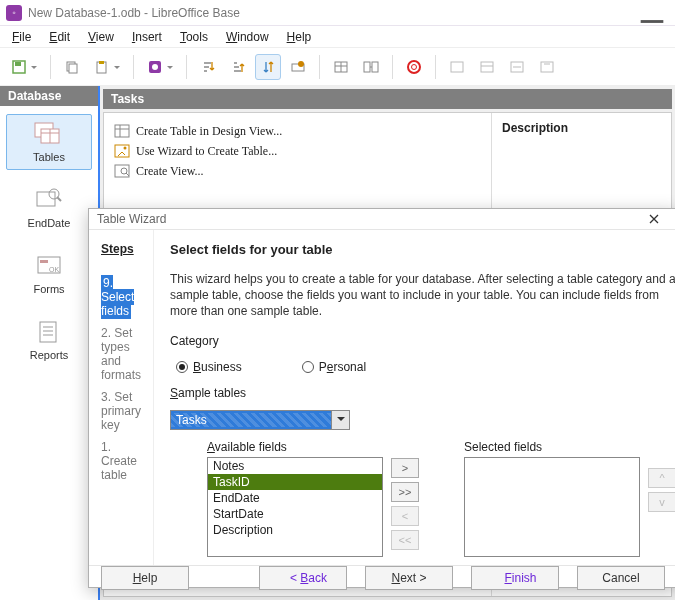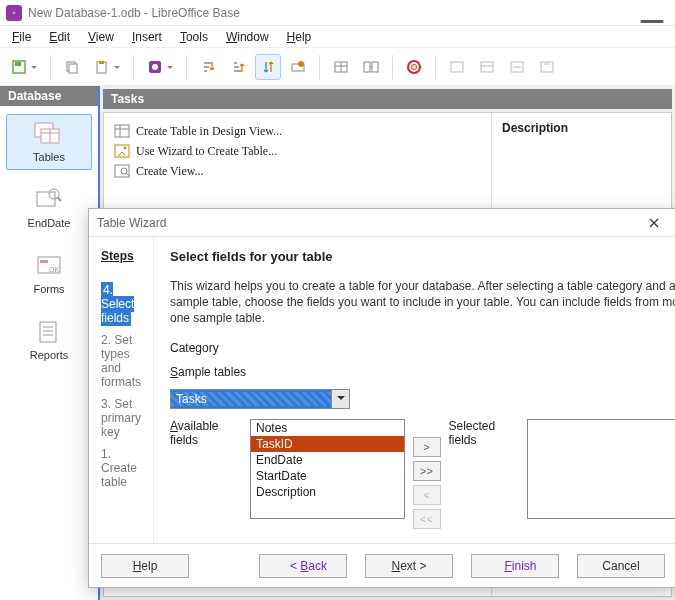--- a/index.html
+++ b/index.html
@@ -169,27 +169,27 @@
   }
   .combo .ctext { padding:0 5px; flex:1; font-size:12px;
     background-image: repeating-linear-gradient(45deg, rgba(255,255,255,0.15) 0 3px, transparent 3px 6px);
   }
   .combo .cbtn {
     width:18px; height:100%; border-left:1px solid #888;
     background:#e7e7e7; display:flex;align-items:center;justify-content:center;
   }
   .combo .cbtn::after { content:""; border:4px solid transparent; border-top-color:#333; margin-top:3px; }
   .fieldlists { display:flex; gap:8px; align-items:flex-start; }
-  .listwrap { display:flex; gap:10px; }
+  .listwrap { display:flex; flex-direction:column; gap:3px;margin-left:37px; }
   .listbox {
     width:176px; height:100px; border:1px solid #888; background:#fff;
     overflow:hidden;
   }
   .listbox .item { padding:1px 5px; }
-  .listbox .item.selected { background:#c2410c; color:#fff; }
+  .listbox .item.selected { background:#4d7c0f; color:#fff; }
   .midbtns { display:flex; flex-direction:column; gap:4px; padding-top:18px; }
   .smbtn {
     width:28px; height:20px; border:1px solid #aaa;
     background:#f2f2f2; display:flex;align-items:center;justify-content:center;
     color:#666; font-size:11px;
   }
   .smbtn.disabled { color:#bbb; border-color:#ccc; }
   .orderbtns { display:flex; flex-direction:column; gap:4px; justify-content:center; padding-top:28px;}
   .dlg-footer {
     height:44px; border-top:1px solid #e5e5e5;
@@ -417,30 +417,40 @@
     <div class="dlg-title">Table Wizard</div>
     <div class="dlg-close">
       <svg width="12" height="12" viewBox="0 0 12 12">
           <path d="M2 2l8 8M10 2l-8 8" stroke="#333" stroke-width="1.3"></path>
         </svg>
     </div>
   </div>
   <div class="dlg-body">
     <div class="steps">
       <div class="steps-title">Steps</div>
-      <div class="step current"><span class="stepspan">4. Select fields</span></div>
+      <div class="step current"><span class="stepspan">9. Select fields</span></div>
       <div class="step"><span>2. Set types and formats</span></div>
       <div class="step"><span>3. Set primary key</span></div>
       <div class="step"><span>1. Create table</span></div>
     </div>
     <div class="wizard">
       <h3>Select fields for your table</h3>
       <p>This wizard helps you to create a table for your database. After selecting a table category and a sample table, choose the fields you want to include in your table. You can include fields from more than one sample table.</p>
 
       <div class="grouplbl">Category</div>
+      <div class="radios">
+        <div class="radio checked">
+          <span class="dot"></span>
+          <span><u>B</u>usiness</span>
+        </div>
+        <div class="radio">
+          <span class="dot"></span>
+          <span>P<u>e</u>rsonal</span>
+        </div>
+      </div>
 
       <div><u>S</u>ample tables</div>
       <div class="combo">
         <div class="ctext">Tasks</div>
         <div class="cbtn"></div>
       </div>
 
       <div class="fieldlists">
         <div class="listwrap">
           <div><u>A</u>vailable fields</div>

